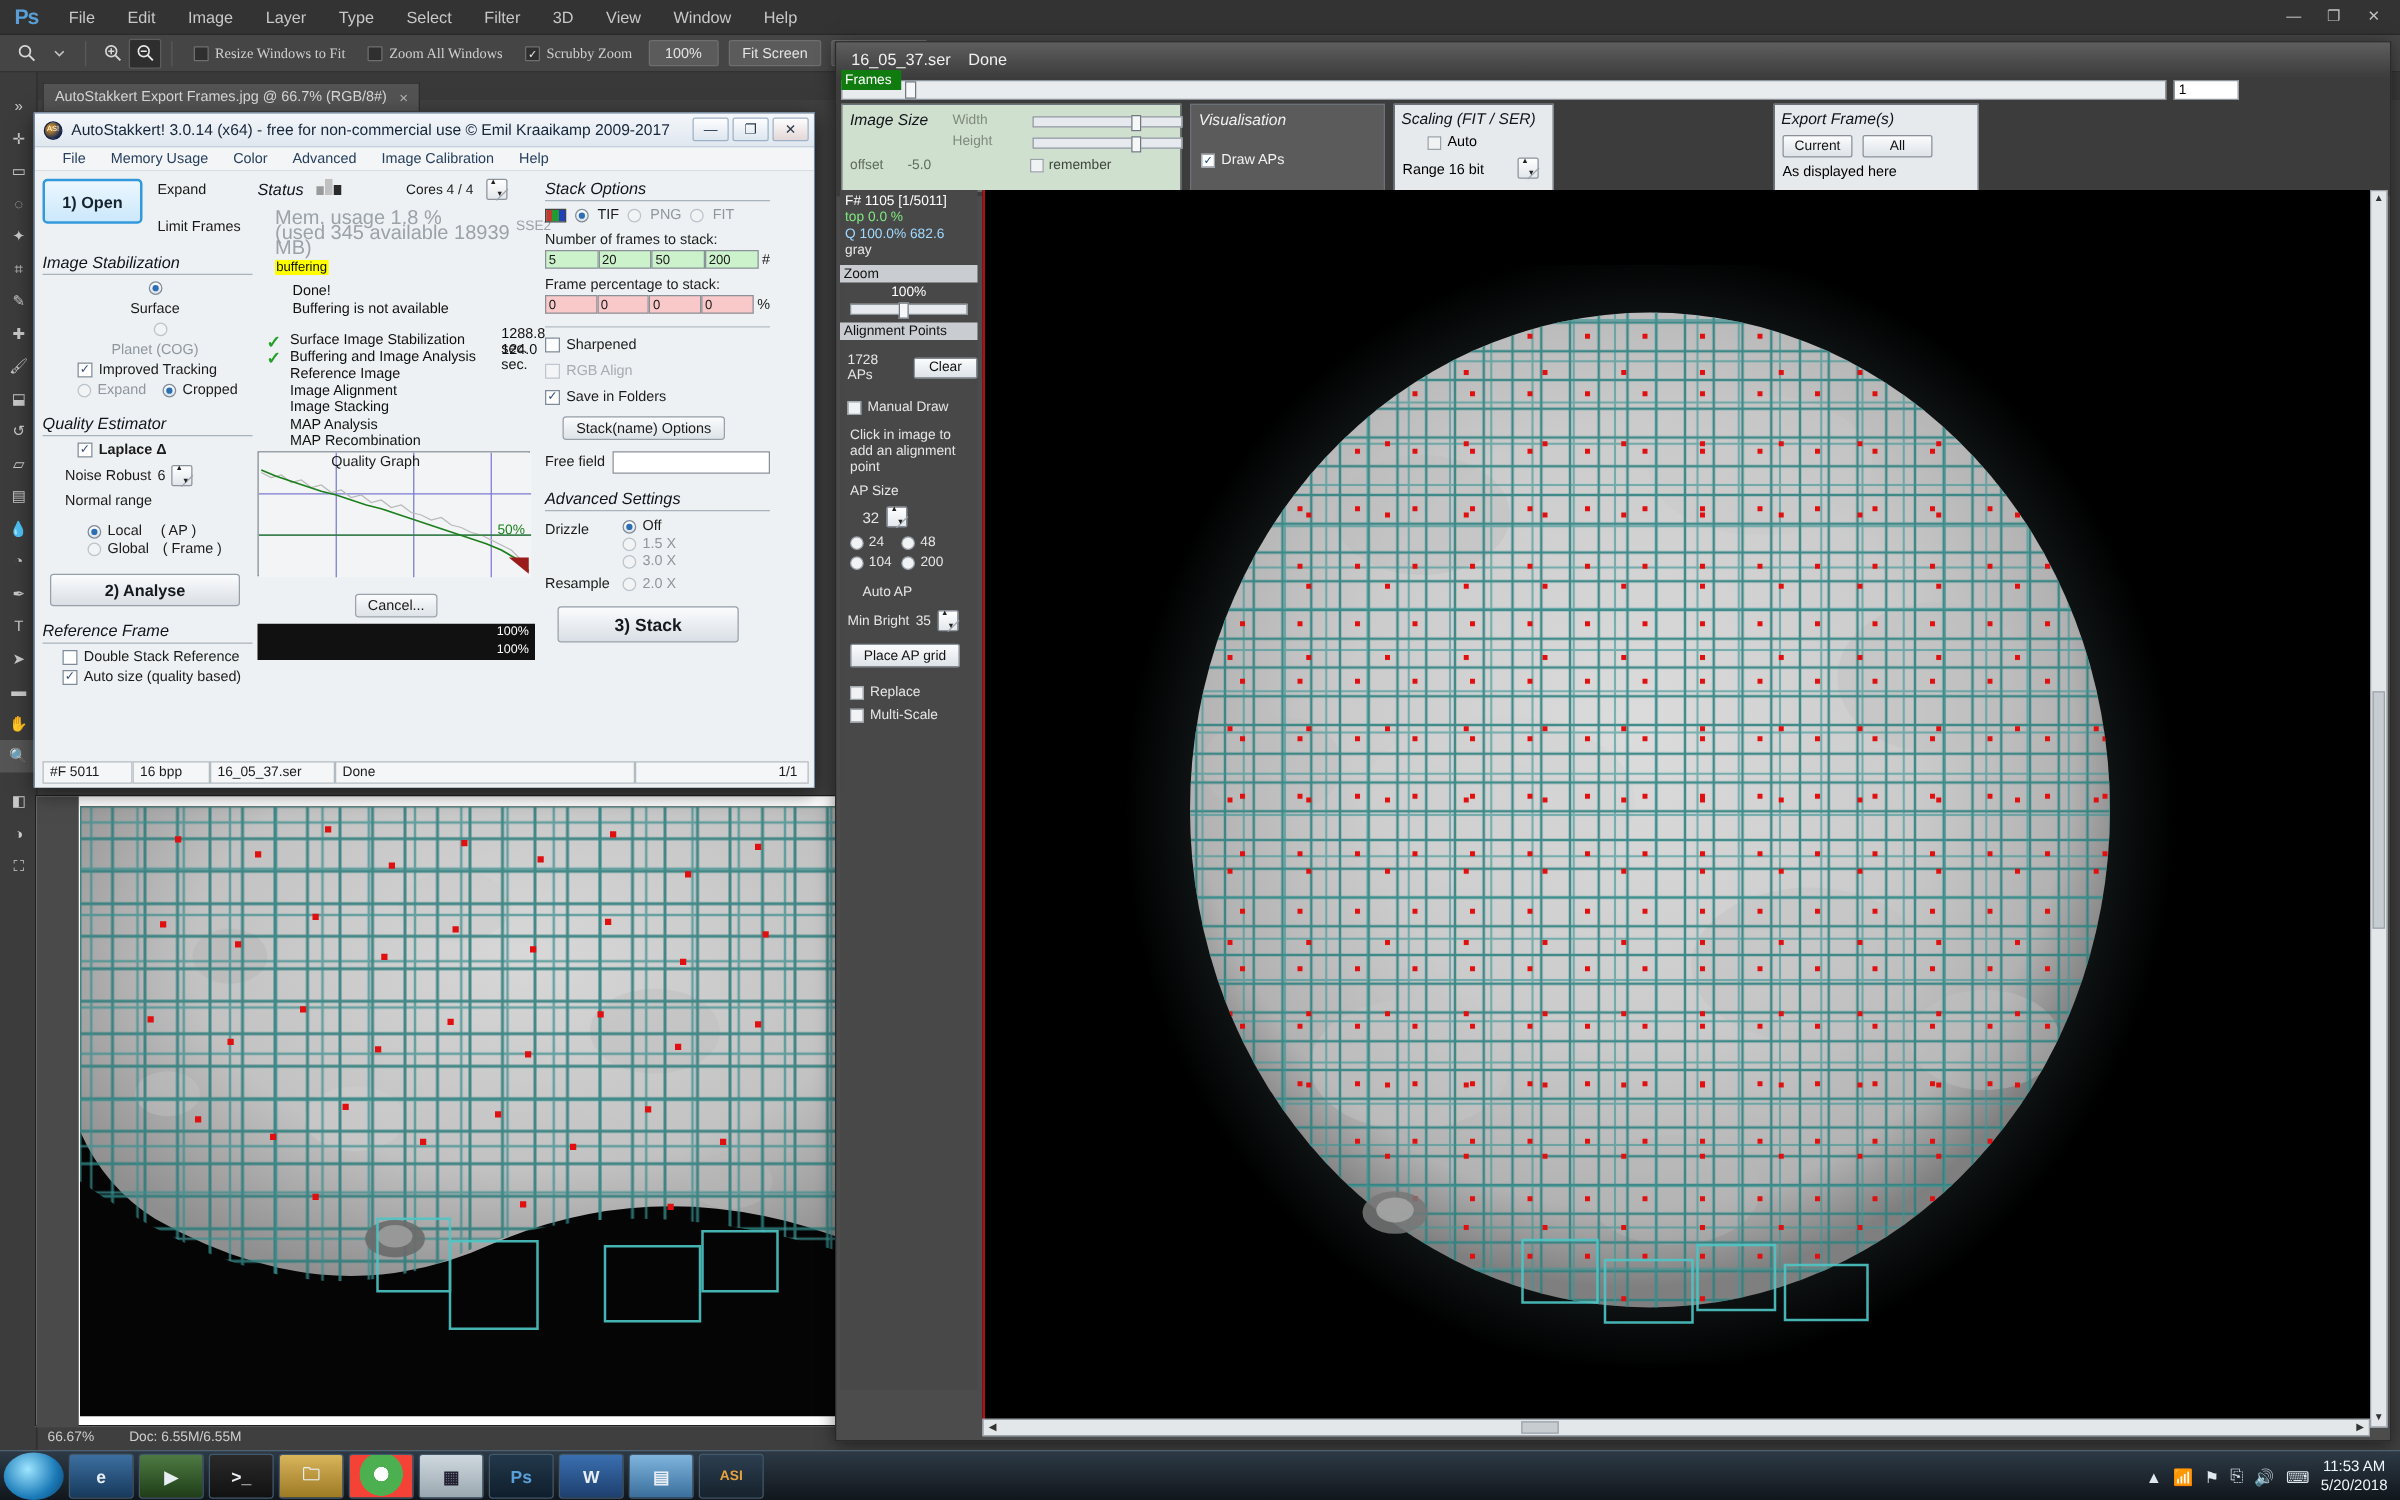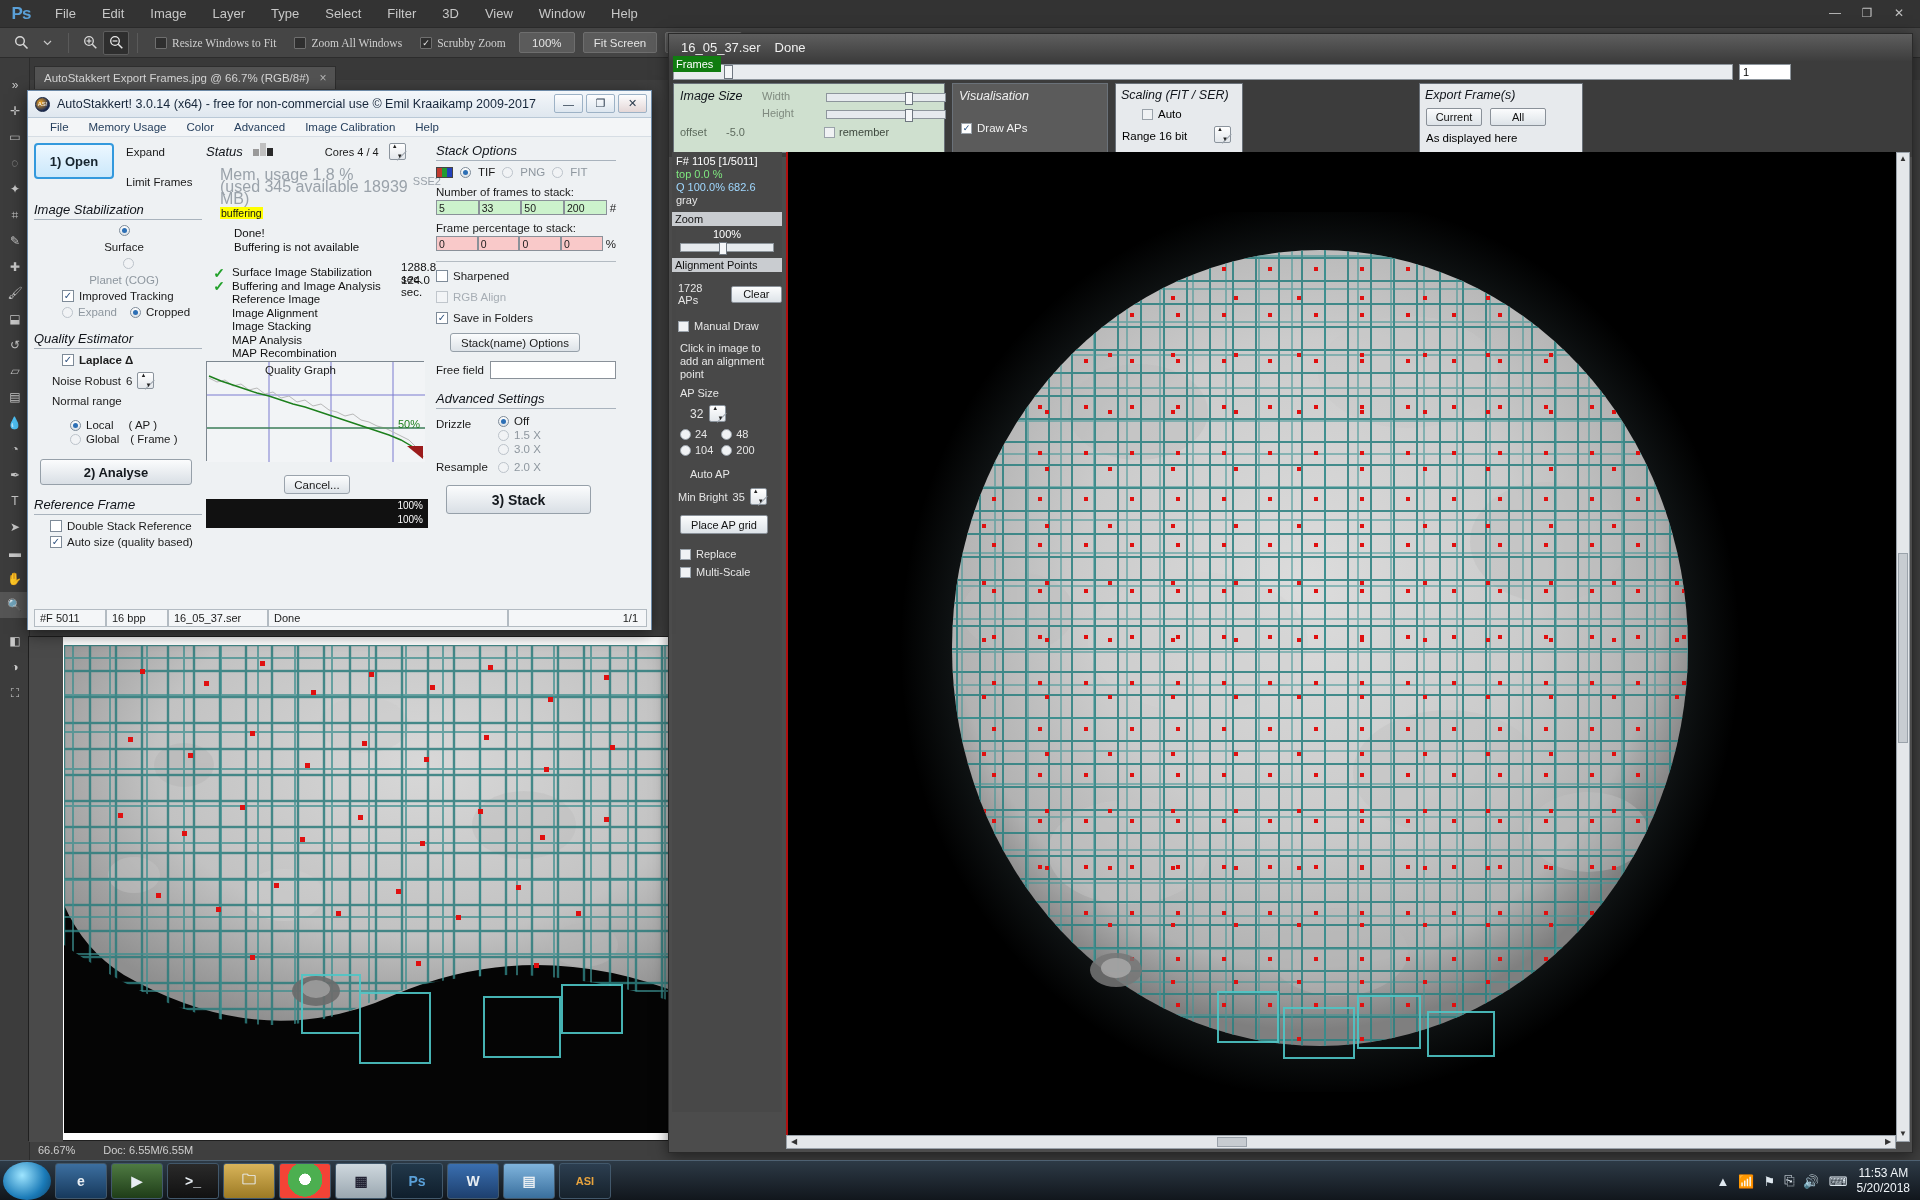--- a/index.html
+++ b/index.html
@@ -865,21 +865,21 @@
         <span>TIF</span>
         <span class="radio dis"></span>
         <span style="color:#8e979f;">PNG</span>
         <span class="radio dis"></span>
         <span style="color:#8e979f;">FIT</span>
       </div>
 
       <div style="margin-top:8px; font-size:11.5px;">Number of frames to stack:</div>
       <div style="display:flex; align-items:center; gap:0; margin-top:2px;">
         <span class="mini-inp grn">5</span>
-        <span class="mini-inp grn">33</span>
+        <span class="mini-inp grn">20</span>
         <span class="mini-inp grn">50</span>
         <span class="mini-inp grn">200</span>
         <span style="margin-left:3px; font-size:11.5px; flex:none;">#</span>
       </div>
 
       <div style="margin-top:7px; font-size:11.5px;">Frame percentage to stack:</div>
       <div style="display:flex; align-items:center; gap:0; margin-top:2px;">
         <span class="mini-inp red">0</span>
         <span class="mini-inp red">0</span>
         <span class="mini-inp red">0</span>

